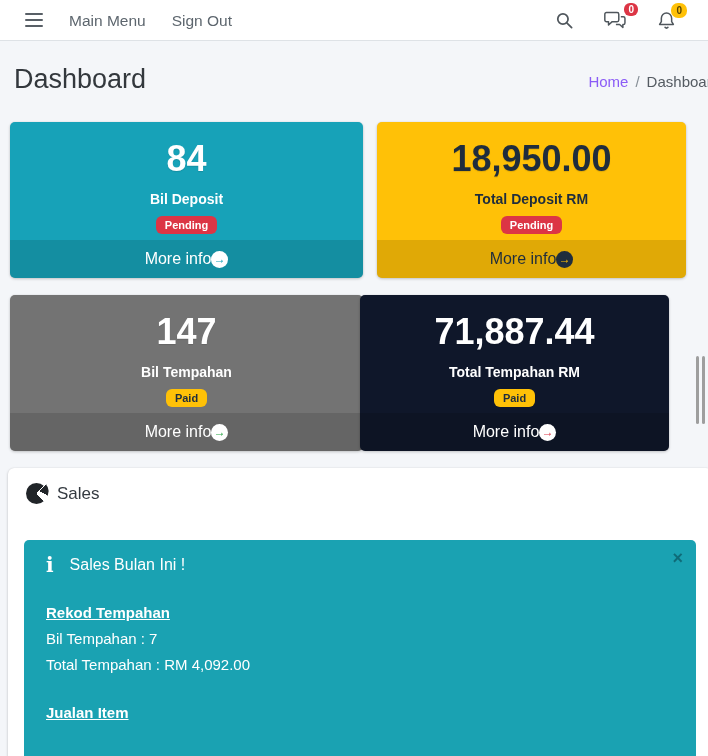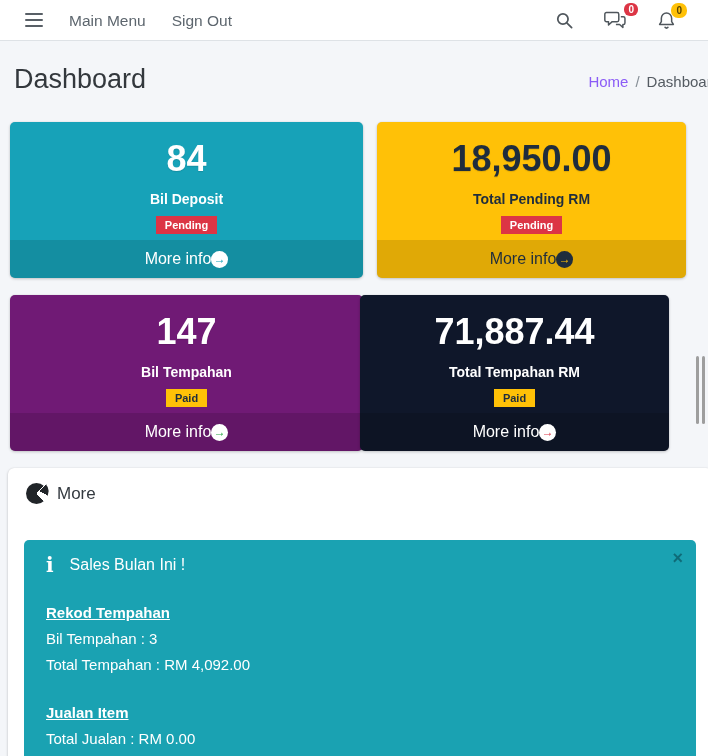--- a/index.html
+++ b/index.html
@@ -47,21 +47,21 @@
   
   .small-box {
     position:absolute; border-radius:5px; overflow:hidden;
     box-shadow:0 0 1px rgba(0,0,0,.125), 0 1px 3px rgba(0,0,0,.2);
     text-align:center;
   }
   .sb-value { font-size:36px; font-weight:bold; margin-top:17px; line-height:1.1; text-shadow:0 1px 1px rgba(0,0,0,.12); }
   .sb-label { font-size:14px; margin-top:12px;font-weight:bold; }
   .sb-badge {
     display:inline-block; margin-top:9px; font-size:11px; font-weight:bold;
-    padding:3px 9px; border-radius:0; line-height:1.1;
+    padding:3px 9px; border-radius:6px; line-height:1.1;
   }
   .sb-footer {
     position:absolute; left:0; right:0; bottom:0; height:38px;
     background:rgba(0,0,0,.12); cursor:pointer;
     display:flex; align-items:center; justify-content:center; 
     font-size:16px;
   }
   .arrow-circle {
     display:inline-flex; align-items:center; justify-content:center;
     width:17px; height:17px; border-radius:50%;
@@ -158,29 +158,29 @@
     <div class="sb-label">Bil Deposit</div>
     <span class="sb-badge" style="background: rgb(220, 53, 69); color: rgb(255, 255, 255);">Pending</span>
     <div class="sb-footer">
       <span>More info</span>
       <span class="arrow-circle" style="background: rgb(255, 255, 255); color: rgb(23, 162, 184);">→</span>
     </div>
   </div>
 
   <div class="small-box" style="left: 377px; top: 122px; width: 309px; height: 156px; background: rgb(255, 193, 7); color: rgb(31, 45, 61);">
     <div class="sb-value">18,950.00</div>
-    <div class="sb-label">Total Pending RM</div>
+    <div class="sb-label">Total Deposit RM</div>
     <span class="sb-badge" style="background: rgb(220, 53, 69); color: rgb(255, 255, 255);">Pending</span>
     <div class="sb-footer">
       <span>More info</span>
       <span class="arrow-circle" style="background: rgb(31, 45, 61); color: rgb(255, 193, 7);">→</span>
     </div>
   </div>
 
-  <div class="small-box" style="left: 10px; top: 295px; width: 353px; height: 156px; background: #701a75; color: rgb(255, 255, 255);">
+  <div class="small-box" style="left: 10px; top: 295px; width: 353px; height: 156px; background: #737373; color: rgb(255, 255, 255);">
     <div class="sb-value">147</div>
     <div class="sb-label">Bil Tempahan</div>
     <span class="sb-badge" style="background: rgb(255, 193, 7); color: rgb(31, 45, 61);">Paid</span>
     <div class="sb-footer">
       <span>More info</span>
       <span class="arrow-circle" style="background: rgb(255, 255, 255); color: rgb(40, 167, 69);">→</span>
     </div>
   </div>
 
   <div class="small-box" style="left: 360px; top: 295px; width: 309px; height: 156px; background: #0f172a; color: rgb(255, 255, 255);">
@@ -192,38 +192,37 @@
       <span class="arrow-circle" style="background: rgb(255, 255, 255); color: rgb(220, 53, 69);">→</span>
     </div>
   </div>
 
   <div class="card">
     <div class="card-header">
       <span class="pie-wrap">
         <span class="pie-main"></span>
           <span class="pie-slice"></span>
       </span>
-      <span class="card-title">More</span>
+      <span class="card-title">Sales</span>
     </div>
 
     <div class="callout" style="background: rgb(26, 162, 178);">
       <span class="callout-close">×</span>
       <div class="callout-header">
         <span class="info-glyph">i</span>
         <span class="callout-title">Sales Bulan Ini !</span>
       </div>
       <div class="callout-body">
         <div class="sec">
           <div class="sec-heading">Rekod Tempahan</div>
-          <div class="sec-line">Bil Tempahan : 3</div>
+          <div class="sec-line">Bil Tempahan : 7</div>
           <div class="sec-line">Total Tempahan : RM 4,092.00</div>
         </div>
         <div class="sec">
           <div class="sec-heading">Jualan Item</div>
-          <div class="sec-line">Total Jualan : RM 0.00</div>
         </div>
       </div>
     </div>
   </div>
 
   <div class="thumb inner"></div>
   <div class="thumb outer"></div>
 
 </div>
 

